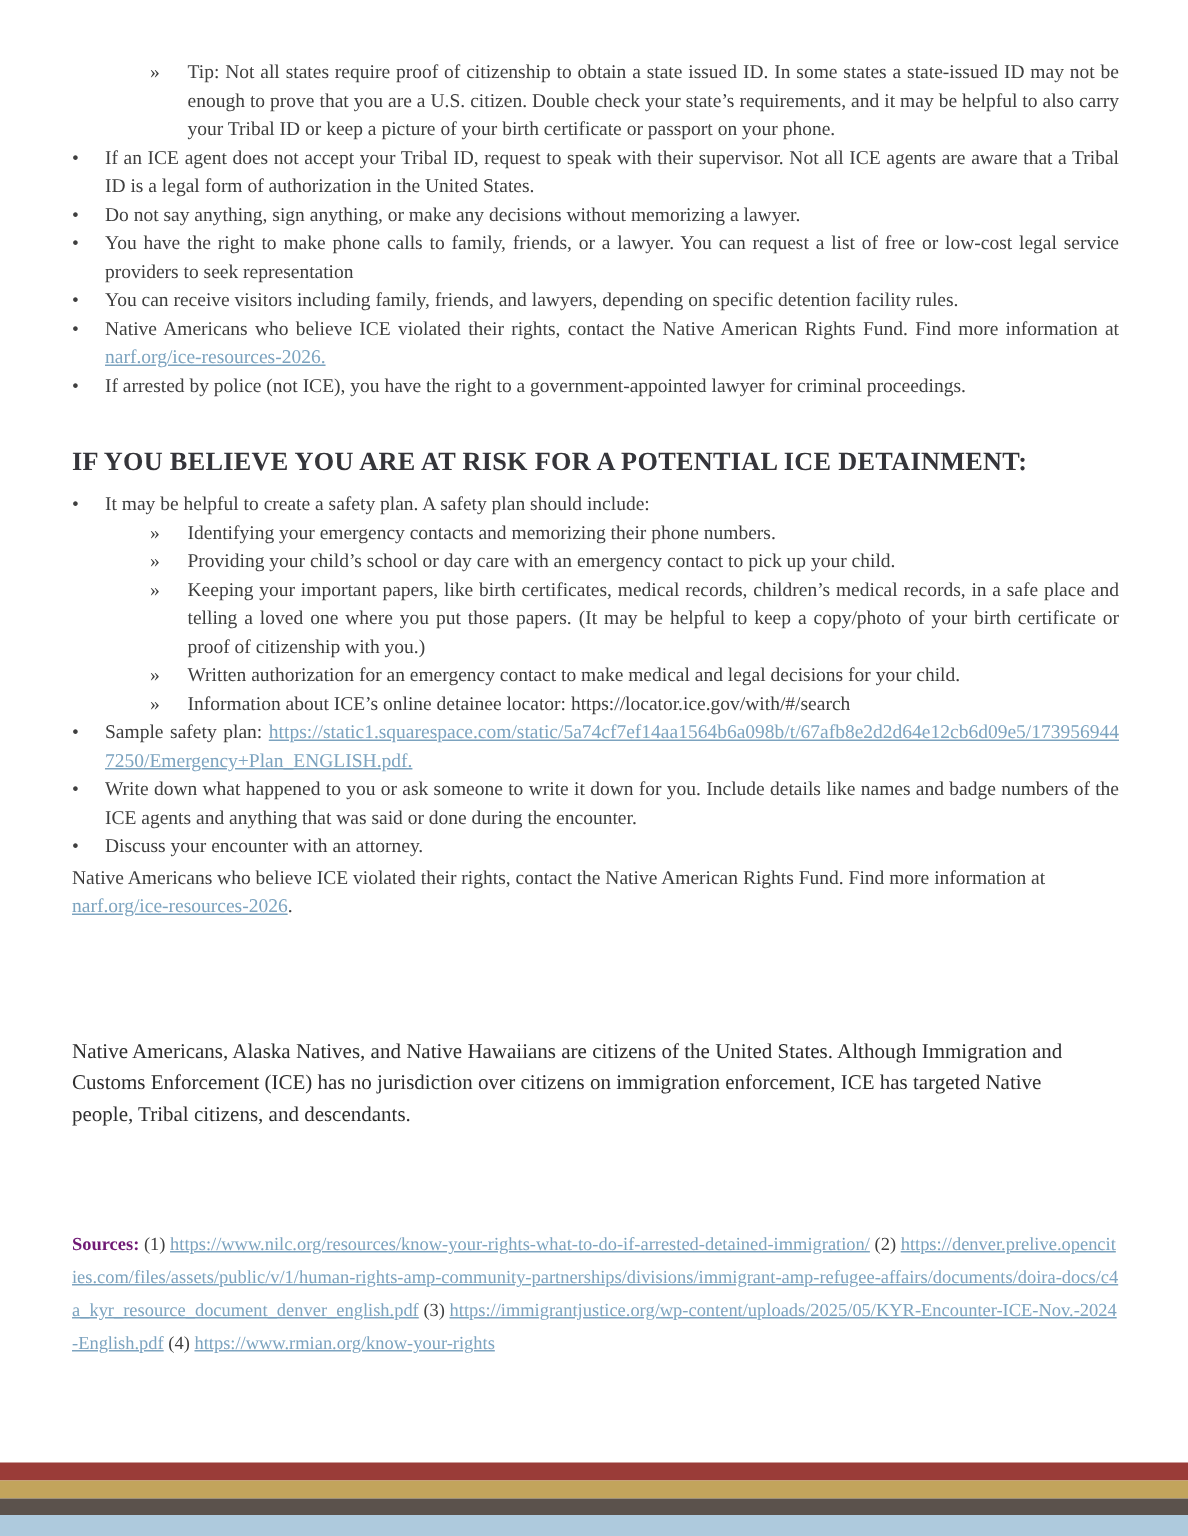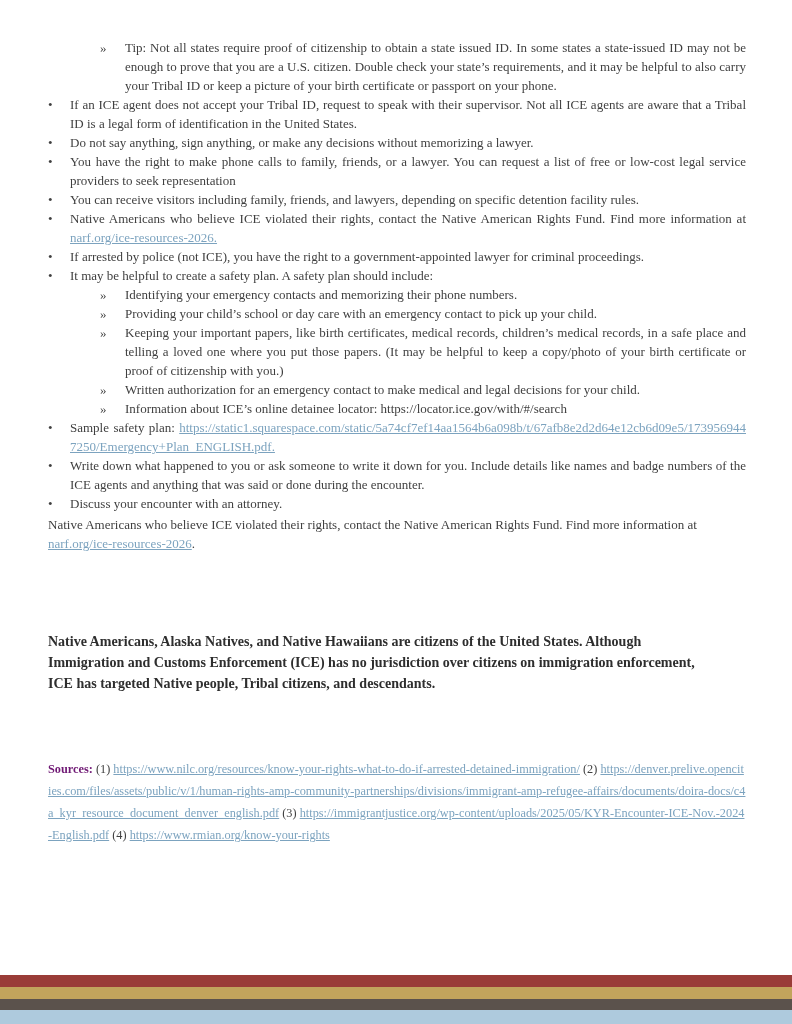--- a/index.html
+++ b/index.html
@@ -22,21 +22,21 @@
     color:#35353a; margin-top:30px; margin-bottom:8px; letter-spacing:0.2px;
   }
   h2.heading.second { margin-top:32px; }
 
   .link { color:#7ca3bf; text-decoration:underline; cursor:pointer;text-align:right; }
   .break { word-break:break-all; }
 
   .footer-para { font-size:13px; line-height:19px; text-align:left; margin-top:2px; }
 
   .statement {
-    font-weight:bold; font-size:14px; line-height:21px;
+    font-weight:normal; font-size:14px; line-height:21px;
     color:#2e2e2e; max-width:672px; margin-top:78px;
   }
 
   .sources {
     font-size:12.3px; line-height:22px; margin-top:64px; color:#3f3f3f;
   }
   .sources .src-label { font-weight:bold; color:#701a75; }
   .sources a { word-break:break-all;font-family:Liberation Serif, serif; }
 
   .stripes { position:absolute; left:0; right:0; bottom:0; }
@@ -52,21 +52,21 @@
 <div class="page">
   <div class="content">
 
     <div class="row sub">
       <span class="marker">»</span>
       <span class="btext">Tip: Not all states require proof of citizenship to obtain a state issued ID. In some states a state-issued ID may not be enough to prove that you are a U.S. citizen. Double check your state’s requirements, and it may be helpful to also carry your Tribal ID or keep a picture of your birth certificate or passport on your phone.</span>
     </div>
 
     <div class="row">
       <span class="marker">•</span>
-      <span class="btext">If an ICE agent does not accept your Tribal ID, request to speak with their supervisor. Not all ICE agents are aware that a Tribal ID is a legal form of identification in the United States.</span>
+      <span class="btext">If an ICE agent does not accept your Tribal ID, request to speak with their supervisor. Not all ICE agents are aware that a Tribal ID is a legal form of authorization in the United States.</span>
     </div>
     <div class="row">
       <span class="marker">•</span>
       <span class="btext">Do not say anything, sign anything, or make any decisions without memorizing a lawyer.</span>
     </div>
     <div class="row">
       <span class="marker">•</span>
       <span class="btext">You have the right to make phone calls to family, friends, or a lawyer. You can request a list of free or low-cost legal service providers to seek representation</span>
     </div>
     <div class="row">
@@ -75,20 +75,21 @@
     </div>
     <div class="row">
       <span class="marker">•</span>
       <span class="btext"><span>Native Americans who believe ICE violated their rights, contact the Native American Rights Fund. Find more information at </span><a class="link">narf.org/ice-resources-2026.</a></span>
     </div>
     <div class="row">
       <span class="marker">•</span>
       <span class="btext">If arrested by police (not ICE), you have the right to a government-appointed lawyer for criminal proceedings.</span>
     </div>
 
+    <h2 class="heading">IF YOU BELIEVE YOU ARE AT RISK FOR A POTENTIAL ICE DETAINMENT:</h2>
 
     <div class="row">
       <span class="marker">•</span>
       <span class="btext">It may be helpful to create a safety plan. A safety plan should include:</span>
     </div>
     <div class="row sub">
       <span class="marker">»</span>
       <span class="btext">Identifying your emergency contacts and memorizing their phone numbers.</span>
     </div>
     <div class="row sub">

